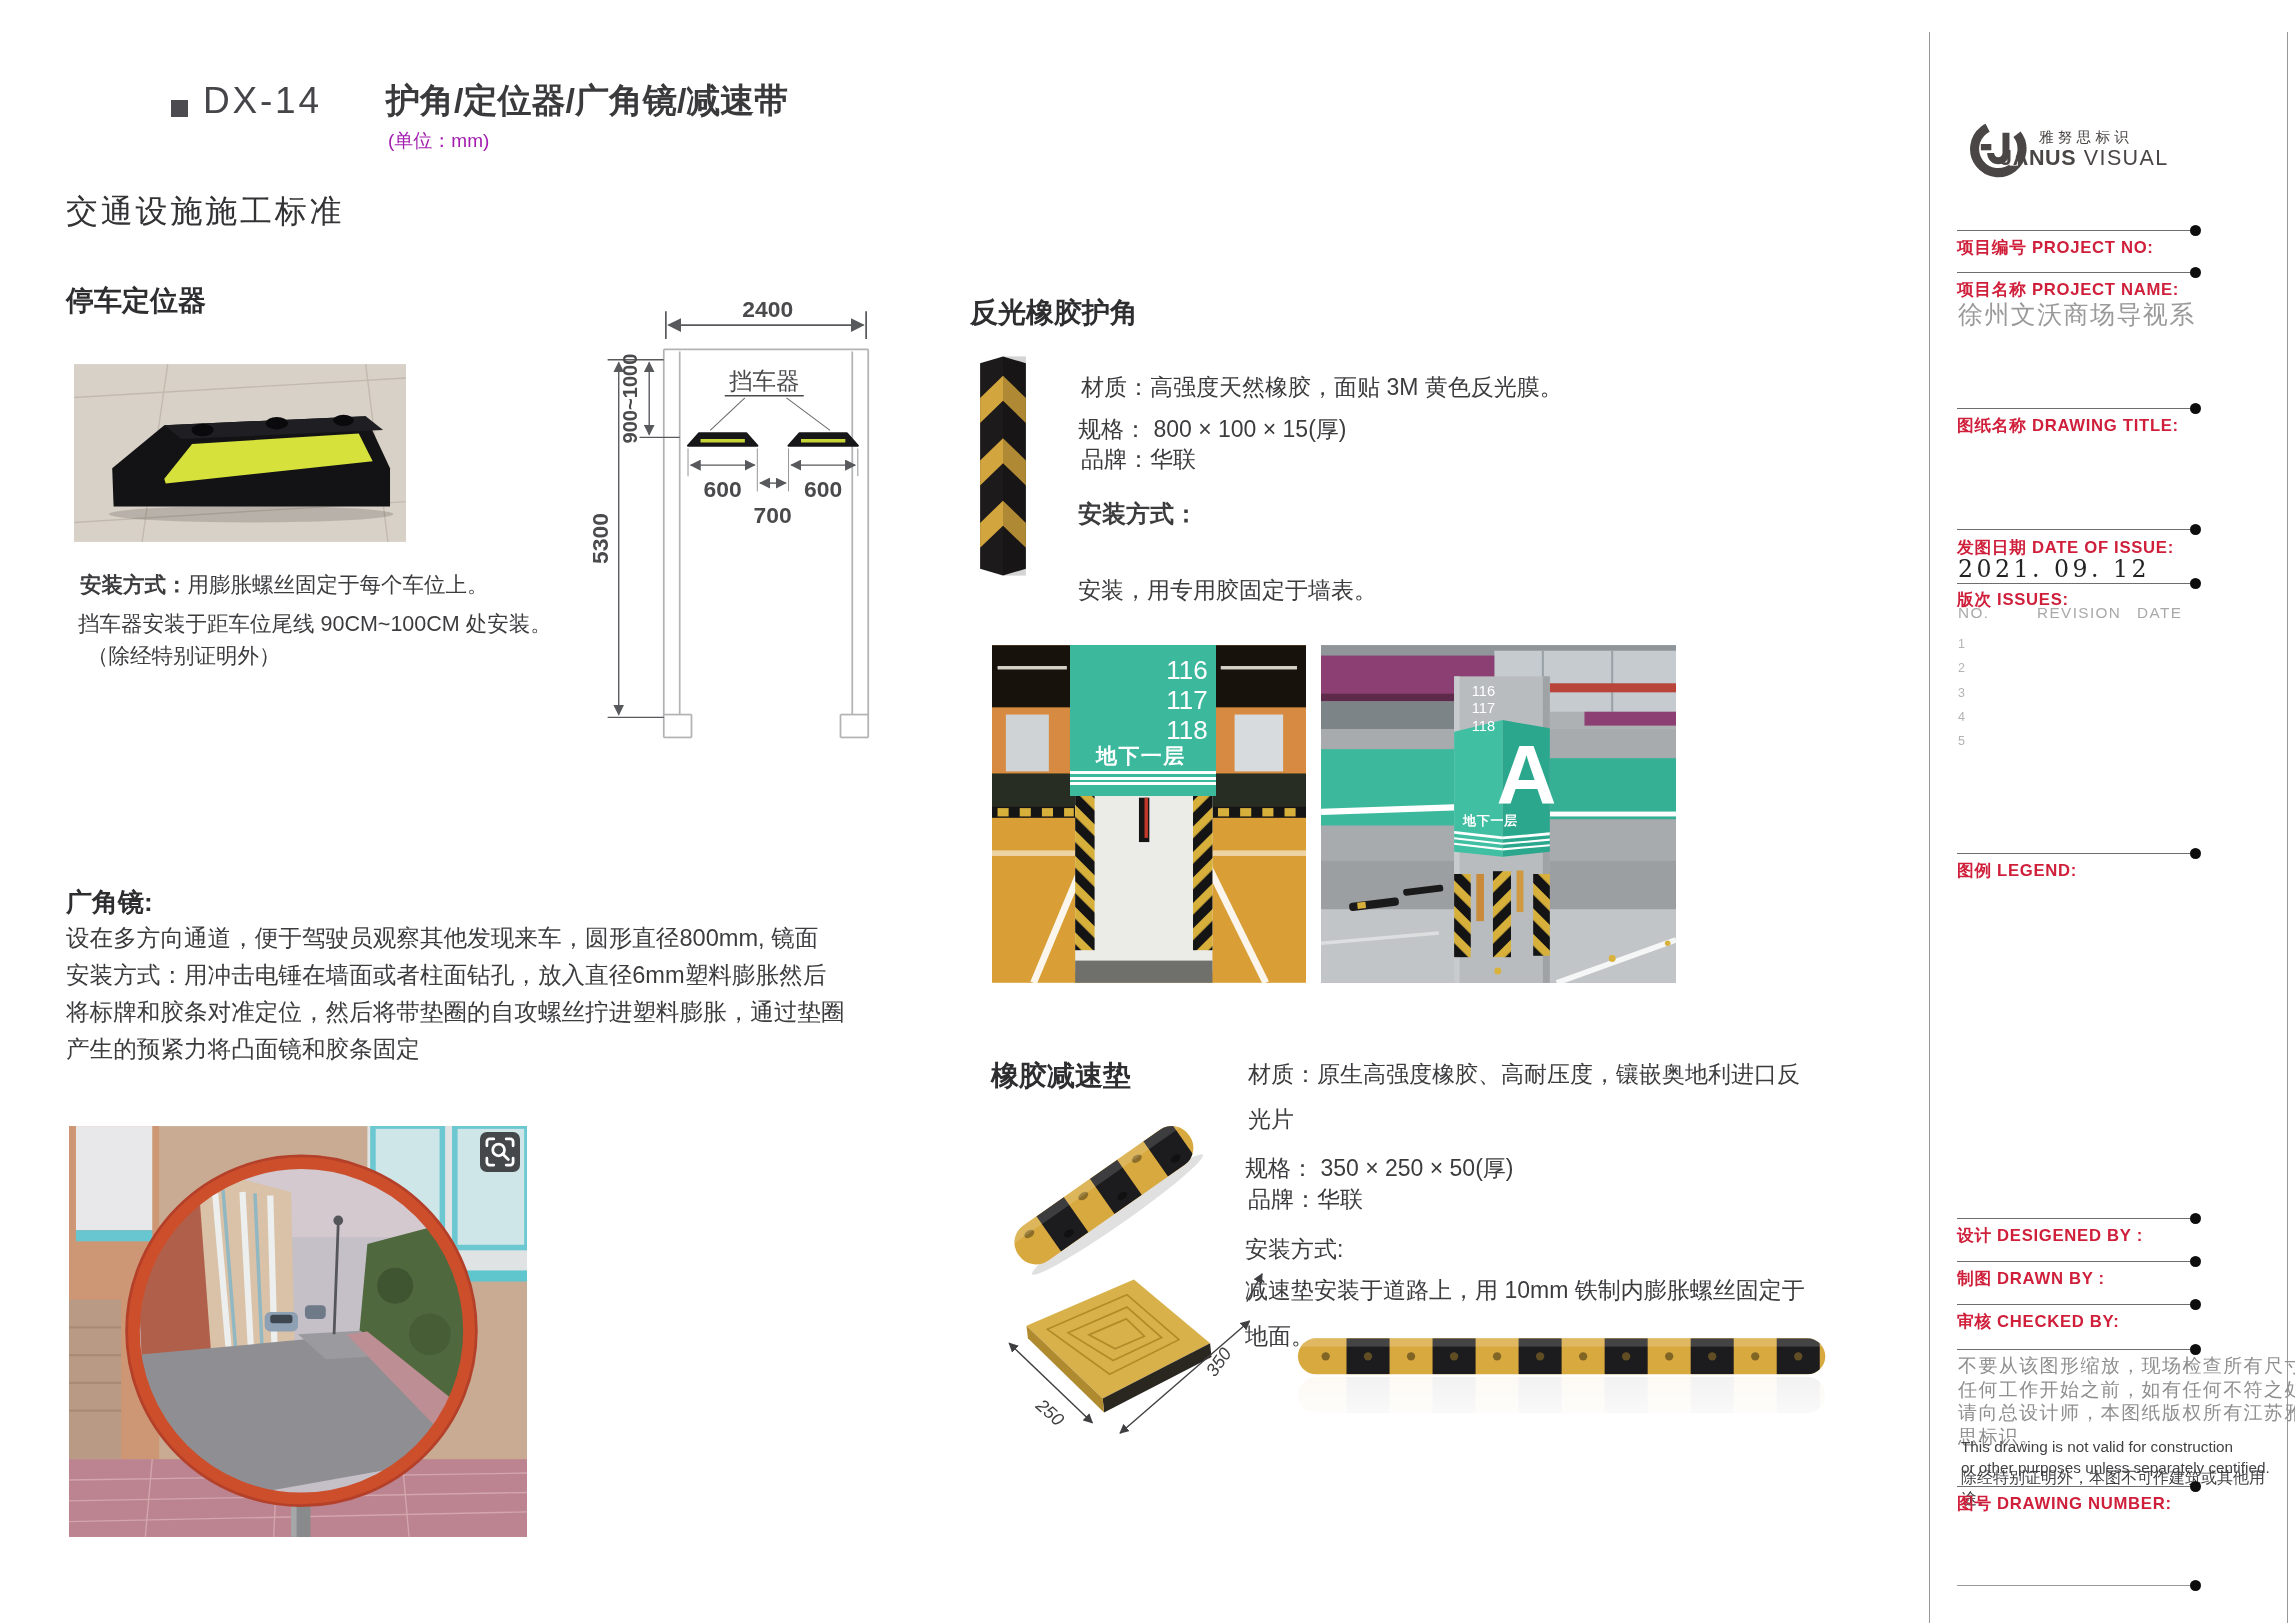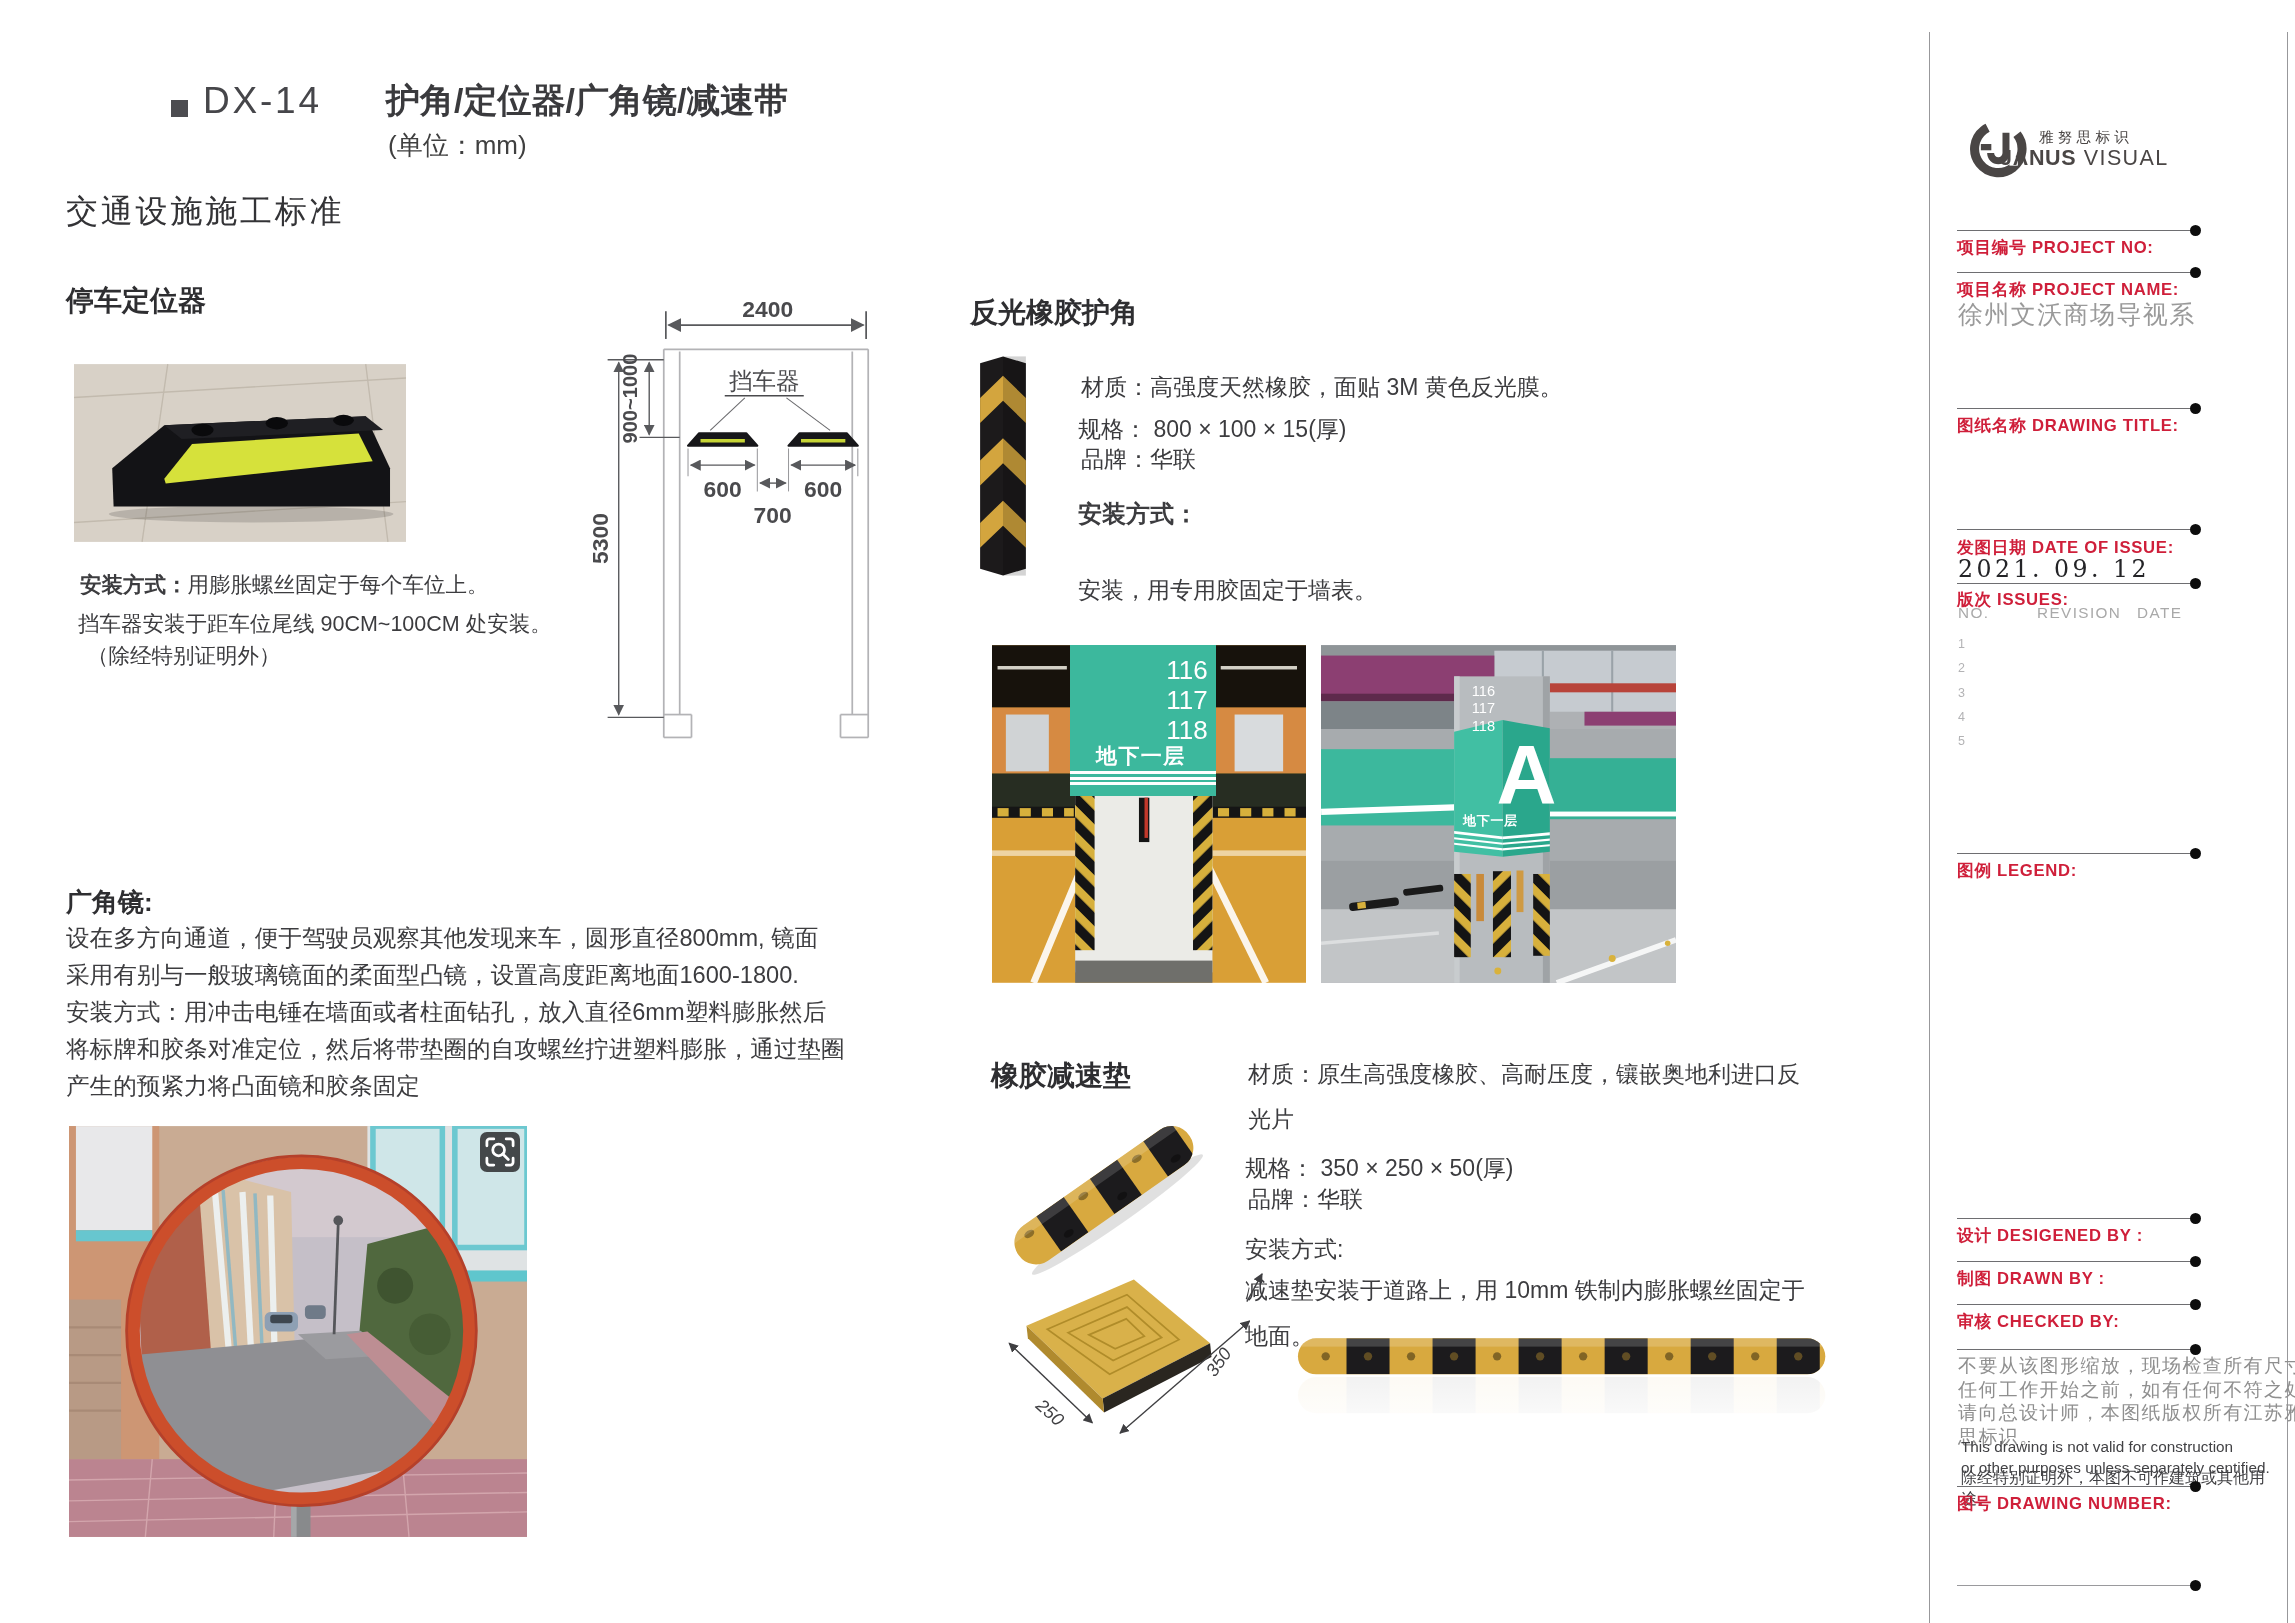--- a/index.html
+++ b/index.html
@@ -3,21 +3,21 @@
 <meta charset="utf-8">
 <style>
   html,body{margin:0;padding:0;background:#ffffff;}
   #canvas{position:relative;width:2295px;height:1623px;background:#fff;overflow:hidden;
           font-family:"Liberation Sans",sans-serif;color:#3c3c3f;margin-top:18px;}
   .abs{position:absolute;}
   
   .bullet{width:17.3px;height:17.3px;background:#4c4c50;}
   .hdr-code{font-size:37px;color:#46464a;letter-spacing:2.8px;}
   .hdr-title{font-size:34px;font-weight:bold;color:#3a3a3d;}
-  .hdr-unit{font-size:26px;color:#404040;}
+  .hdr-unit{font-size:19px;color:#a21caf;}
   .page-title{font-size:32px;color:#333336;letter-spacing:2.8px;}
   .sec-h{font-size:28px;font-weight:bold;color:#2e2e31;}
   .body-txt{font-size:21.5px;color:#3c3c3f;}
   .spec-txt{font-size:23px;color:#3c3c3f;white-space:nowrap;}
   .mirror-body{font-size:23.6px;line-height:37px;color:#3c3c3f;white-space:nowrap;}
   
   .vline{width:1.4px;background:#98989b;}
   .tb-line{position:absolute;left:1957px;width:233px;height:1.4px;background:#6e6e71;}
   .tb-line::after{content:"";position:absolute;right:-11px;top:-4.9px;width:11px;height:11px;
                   border-radius:50%;background:#0d0d0d;}
@@ -273,21 +273,20 @@
       <div>117</div>
       <div>118</div>
     </div>
     <div class="abs" style="left:142px;top:167px;color:#fff;font-size:13px;font-weight:bold;letter-spacing:0.7px;">地下一层</div>
     <div class="abs" style="left:182px;top:75px;width:47px;height:111px;display:flex;align-items:center;justify-content:center;color:#fff;font-size:83px;font-weight:bold;">A</div>
   </div>
 
   <div class="abs" style="left:66px;top:867px;font-size:26px;font-weight:bold;color:#2e2e31;">广角镜:</div>
   <div class="abs mirror-body" style="left:66px;top:902px;">
     <div>设在多方向通道，便于驾驶员观察其他发现来车，圆形直径800mm, 镜面</div>
-    <div>采用有别与一般玻璃镜面的柔面型凸镜，设置高度距离地面1600-1800.</div>
     <div>安装方式：用冲击电锤在墙面或者柱面钻孔，放入直径6mm塑料膨胀然后</div>
     <div>将标牌和胶条对准定位，然后将带垫圈的自攻螺丝拧进塑料膨胀，通过垫圈</div>
     <div>产生的预紧力将凸面镜和胶条固定</div>
   </div>
 
   <svg class="abs" style="left:69px;top:1108px;" width="458" height="411" viewBox="0 0 660 592">
     <defs>
         <clipPath id="mirclip">
           <circle cx="335" cy="295" r="242"></circle>
         </clipPath>

